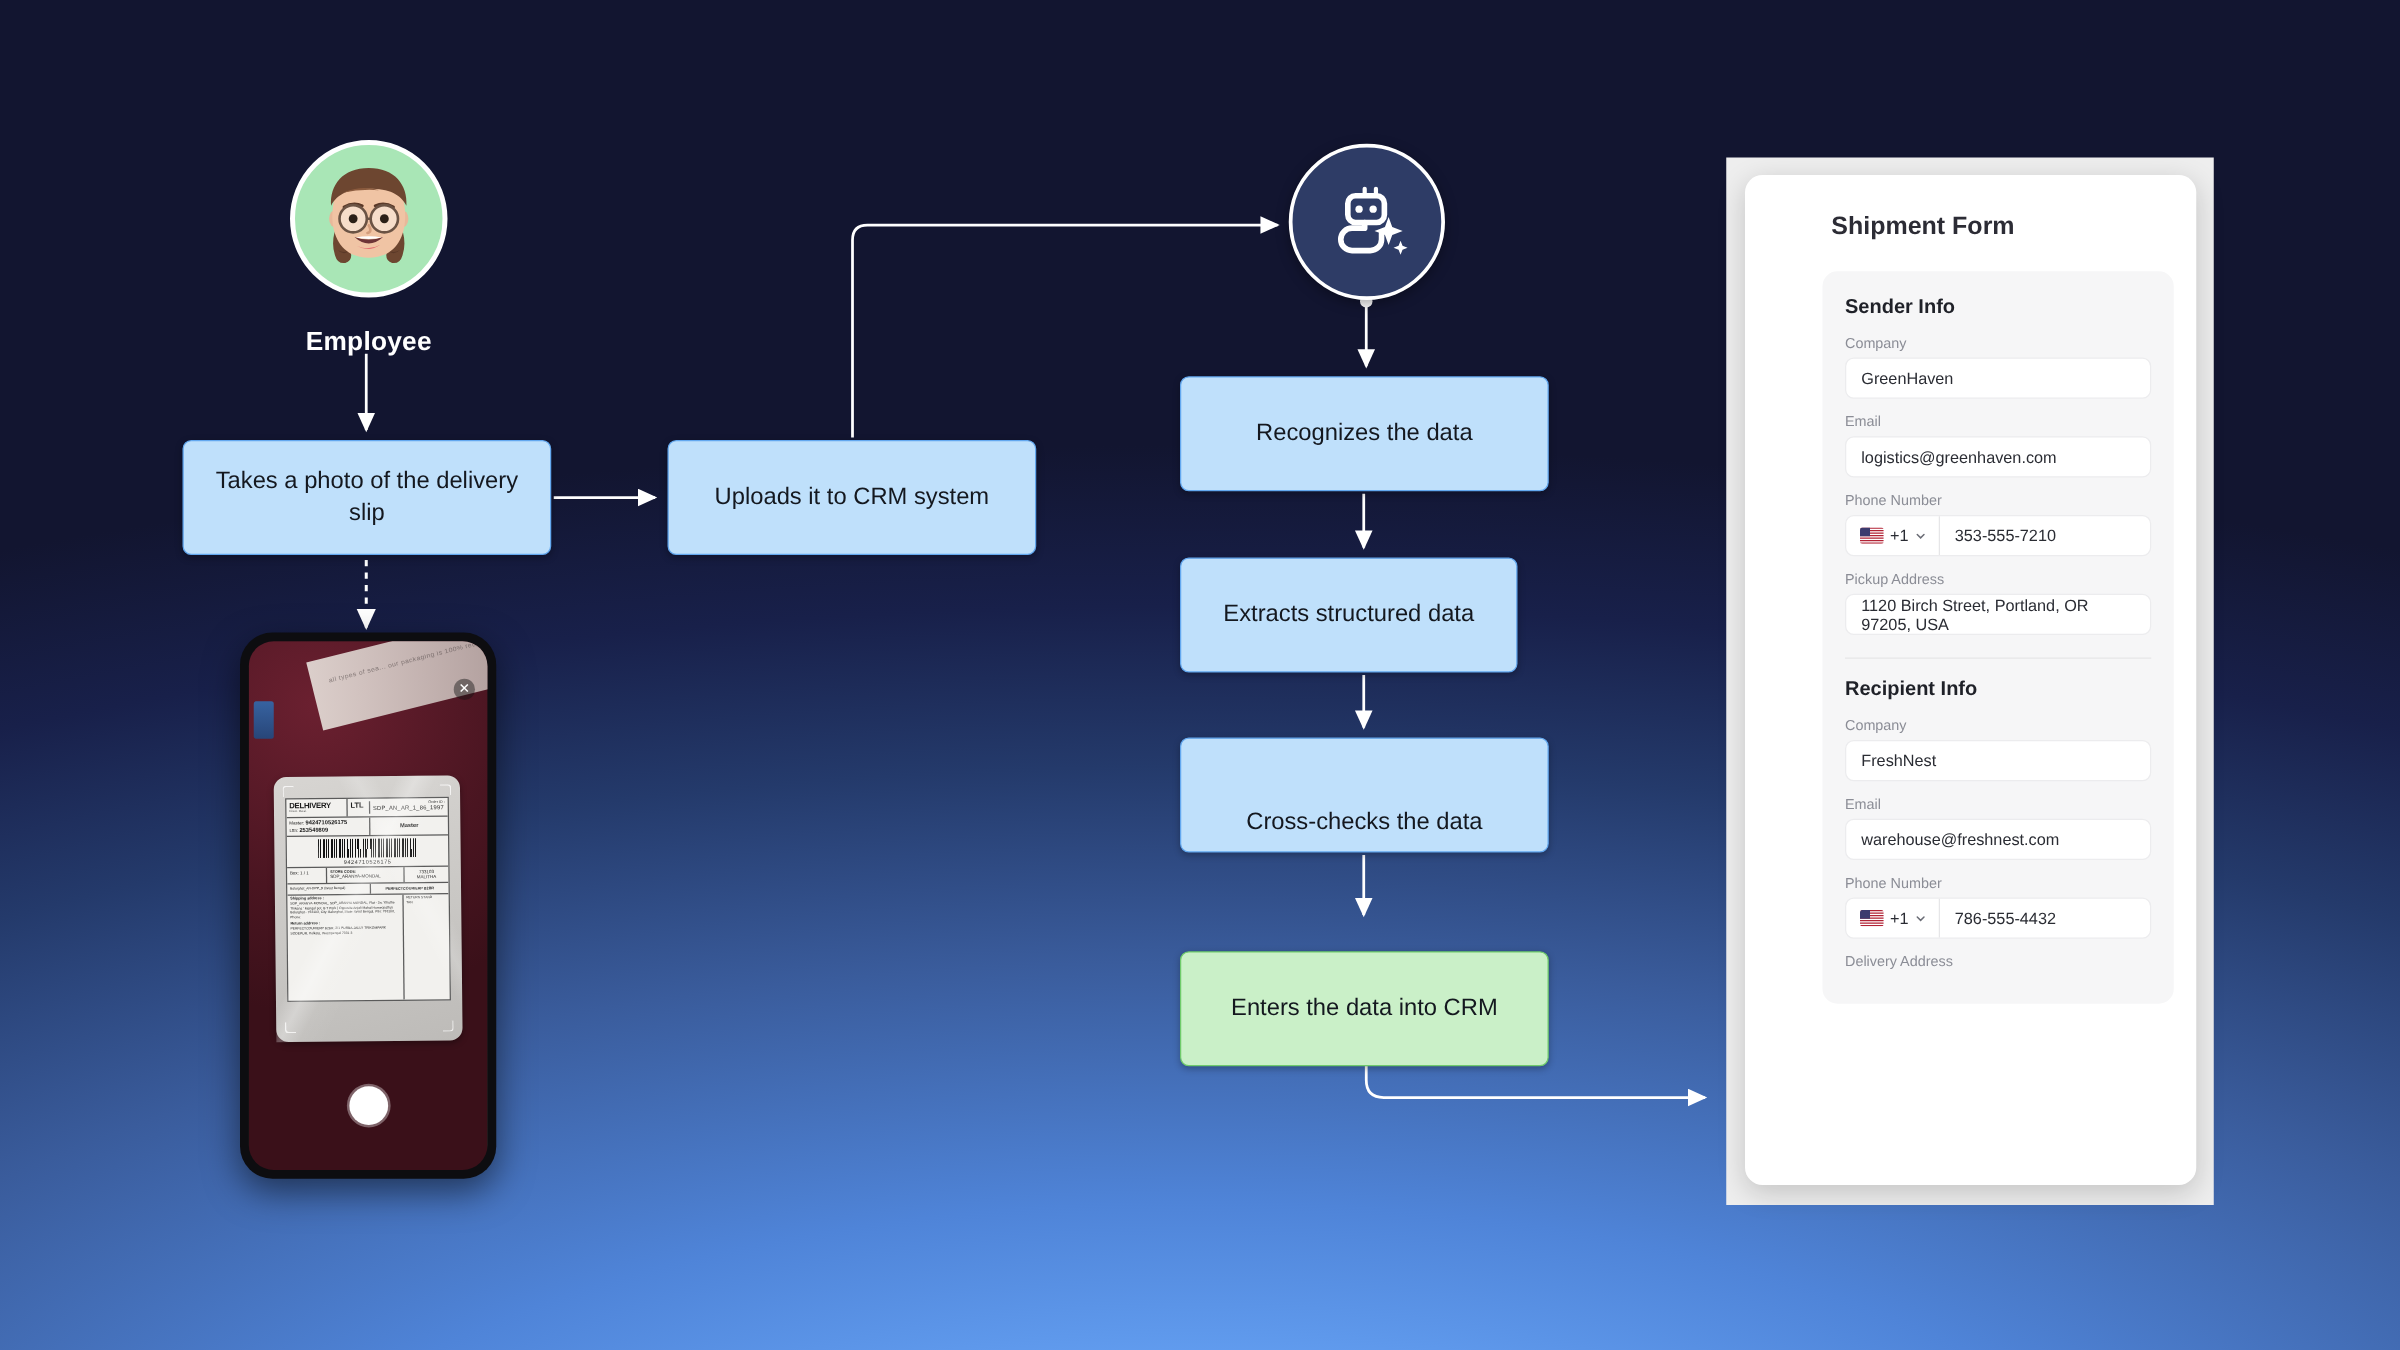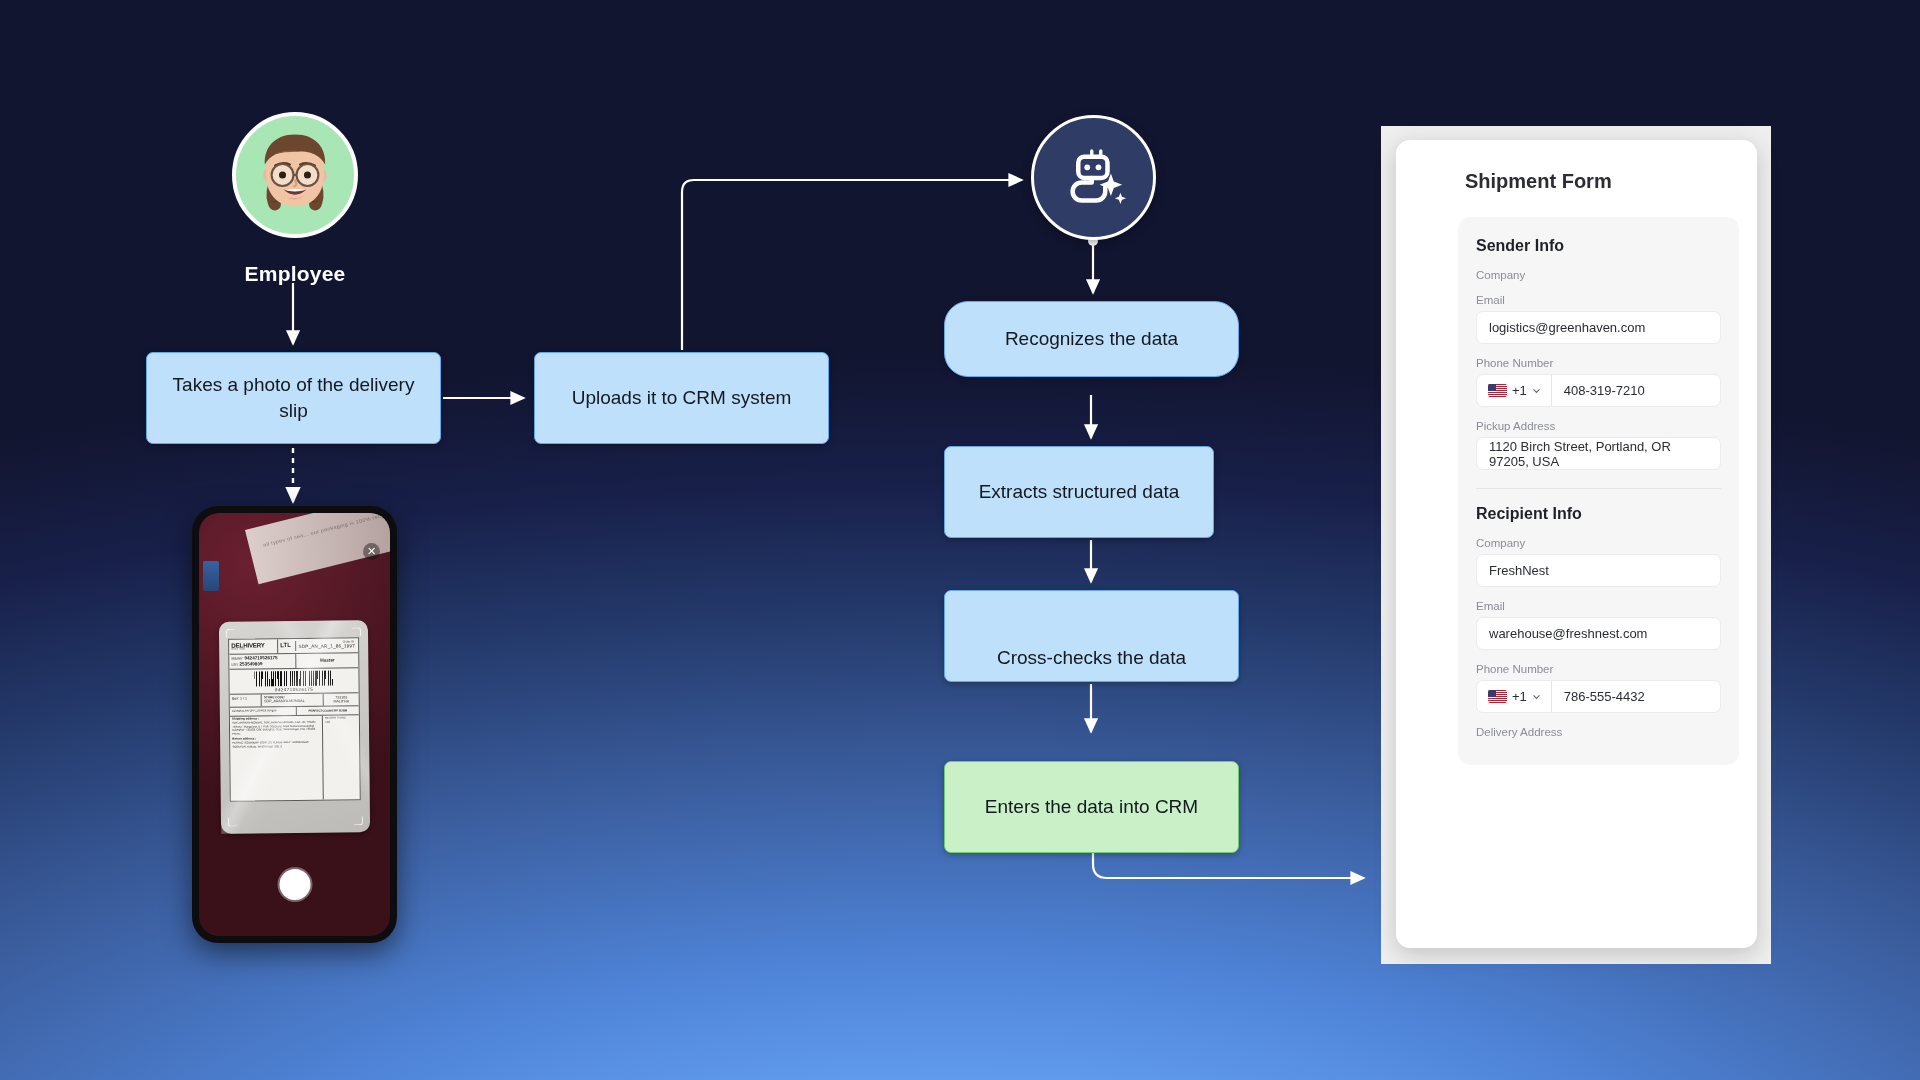--- a/index.html
+++ b/index.html
@@ -34,21 +34,21 @@
     position:absolute; border-radius:7px;
     display:flex; align-items:center; justify-content:center; text-align:center;
     color:#14181f; font-size:19px; line-height:1.35; padding:10px 16px;
     box-shadow:0 2px 6px rgba(0,0,0,.28);
   }
   .fbox.blue  { background:#bfe0fb; border:1.5px solid #63a8ef; }
   .fbox.green { background:#caf0c8; border:1.5px solid #6fcb6b;margin-top:21px; }
 
   #box-photo   { left:146px;  top:352px; width:295px; height:92px; }
   #box-upload  { left:534px;  top:352px; width:295px; height:92px; }
-  #box-recog   { left:944px;  top:301px; width:295px; height:76px;border-radius:24px; }
+  #box-recog   { left:944px;  top:301px; width:295px; height:92px; }
   #box-extract { left:944px;  top:446px; width:270px; height:92px; }
   #box-cross   { left:944px;  top:590px; width:295px; height:92px;align-items:flex-end; }
   #box-enter   { left:944px;  top:740px; width:295px; height:92px; }
 
   
   .ai-node {
     position:absolute; left:1031px; top:115px; width:125px; height:125px;
     border-radius:50%; background:#2e3c66; border:3px solid #ffffff;
     display:flex; align-items:center; justify-content:center;
     box-shadow:0 3px 10px rgba(0,0,0,.35);
@@ -359,20 +359,21 @@
   <div class="panel-outer"></div>
   <div class="panel-card">
     <div class="panel-title">Shipment Form</div>
 
     <div class="form-body">
 
       <div class="sect-title">Sender Info</div>
 
       <div class="fld">
         <div class="fld-label">Company</div>
+        <div class="fld-input">GreenHaven</div>
       </div>
 
       <div class="fld">
         <div class="fld-label">Email</div>
         <div class="fld-input">logistics@greenhaven.com</div>
       </div>
 
       <div class="fld">
         <div class="fld-label">Phone Number</div>
         <div class="fld-input phone-input">
@@ -388,21 +389,21 @@
                   <rect y="10" width="19" height="1"></rect>
                   <rect y="12" width="19" height="1"></rect>
                 </g>
               <rect width="8" height="7" fill="#3c3b6e"></rect>
             </svg>
             <span class="cc-txt">+1</span>
             <svg class="chev" viewBox="0 0 10 10">
                 <path d="M2 4 L5 7 L8 4" stroke="#6b6d76" stroke-width="1.3" fill="none" stroke-linecap="round"></path>
               </svg>
           </div>
-          <span class="phone-val">408-319-7210</span>
+          <span class="phone-val">353-555-7210</span>
         </div>
       </div>
 
       <div class="fld">
         <div class="fld-label">Pickup Address</div>
         <div class="fld-input">1120 Birch Street, Portland, OR 97205, USA</div>
       </div>
 
       <div class="divider"></div>
 

